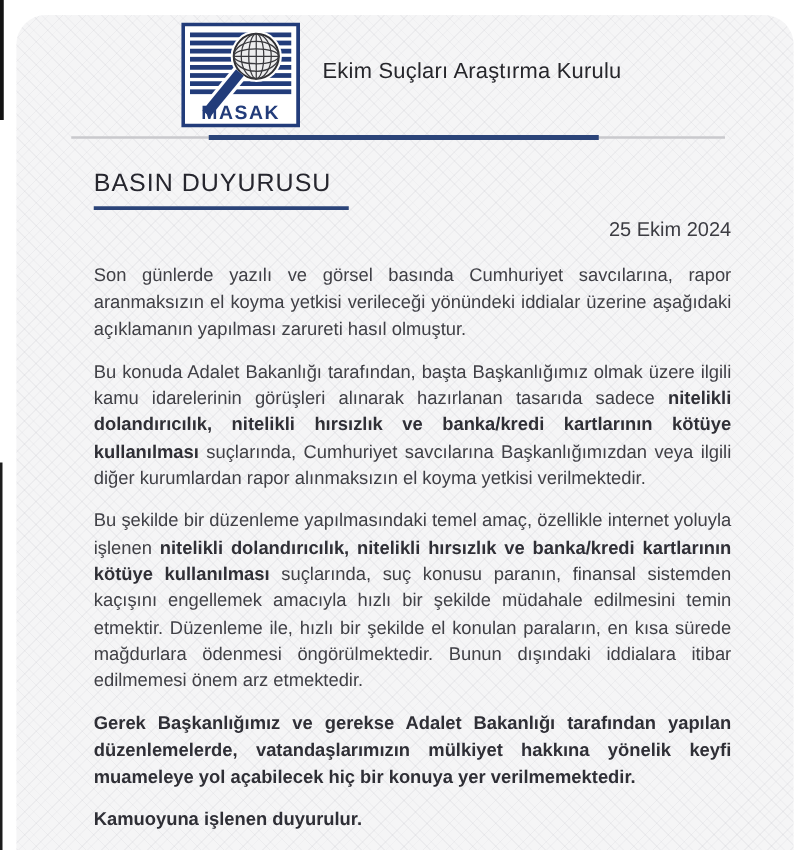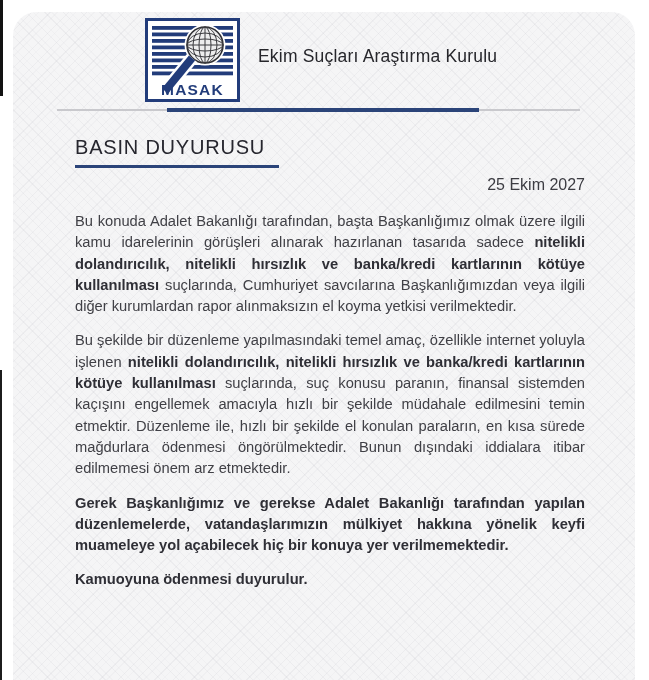--- a/index.html
+++ b/index.html
@@ -97,26 +97,27 @@
     </g>
     <text x="47.5" y="77" text-anchor="middle" font-family="Liberation Sans, sans-serif" font-size="15.5" font-weight="bold" letter-spacing="1.2" fill="#223c7a">MASAK</text>
   </svg>
 
   <div class="org-name">Ekim Suçları Araştırma Kurulu</div>
 
   <div class="header-rule-gray"></div>
   <div class="header-rule-navy"></div>
 
   <div class="press-title">BASIN DUYURUSU</div>
-  <div class="press-date">25 Ekim 2027</div>
+  <div class="press-date">25 Ekim 2024</div>
 
   <div class="press-body">
+    <p><span>Son günlerde yazılı ve görsel basında Cumhuriyet savcılarına, rapor aranmaksızın el koyma yetkisi verileceği yönündeki iddialar üzerine aşağıdaki açıklamanın yapılması zarureti hasıl olmuştur.</span></p>
 
     <p><span>Bu konuda Adalet Bakanlığı tarafından, başta Başkanlığımız olmak üzere ilgili kamu idarelerinin görüşleri alınarak hazırlanan tasarıda sadece </span><strong>nitelikli dolandırıcılık, nitelikli hırsızlık ve banka/kredi kartlarının kötüye kullanılması</strong><span> suçlarında, Cumhuriyet savcılarına Başkanlığımızdan veya ilgili diğer kurumlardan rapor alınmaksızın el koyma yetkisi verilmektedir.</span></p>
 
     <p><span>Bu şekilde bir düzenleme yapılmasındaki temel amaç, özellikle internet yoluyla işlenen </span><strong>nitelikli dolandırıcılık, nitelikli hırsızlık ve banka/kredi kartlarının kötüye kullanılması</strong><span> suçlarında, suç konusu paranın, finansal sistemden kaçışını engellemek amacıyla hızlı bir şekilde müdahale edilmesini temin etmektir. Düzenleme ile, hızlı bir şekilde el konulan paraların, en kısa sürede mağdurlara ödenmesi öngörülmektedir. Bunun dışındaki iddialara itibar edilmemesi önem arz etmektedir.</span></p>
 
     <p class="all-bold gap-lg"><span>Gerek Başkanlığımız ve gerekse Adalet Bakanlığı tarafından yapılan düzenlemelerde, vatandaşlarımızın mülkiyet hakkına yönelik keyfi muameleye yol açabilecek hiç bir konuya yer verilmemektedir.</span></p>
 
-    <p class="all-bold gap-md"><span>Kamuoyuna ödenmesi duyurulur.</span></p>
+    <p class="all-bold gap-md"><span>Kamuoyuna işlenen duyurulur.</span></p>
   </div>
 
 </div>
 
 </body></html>

